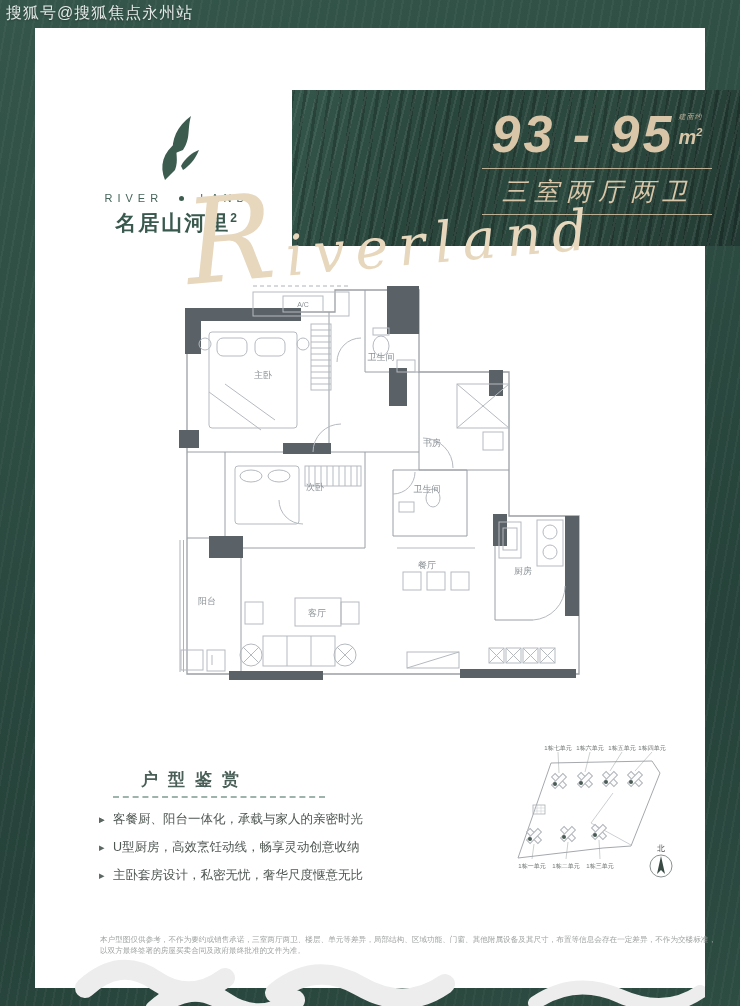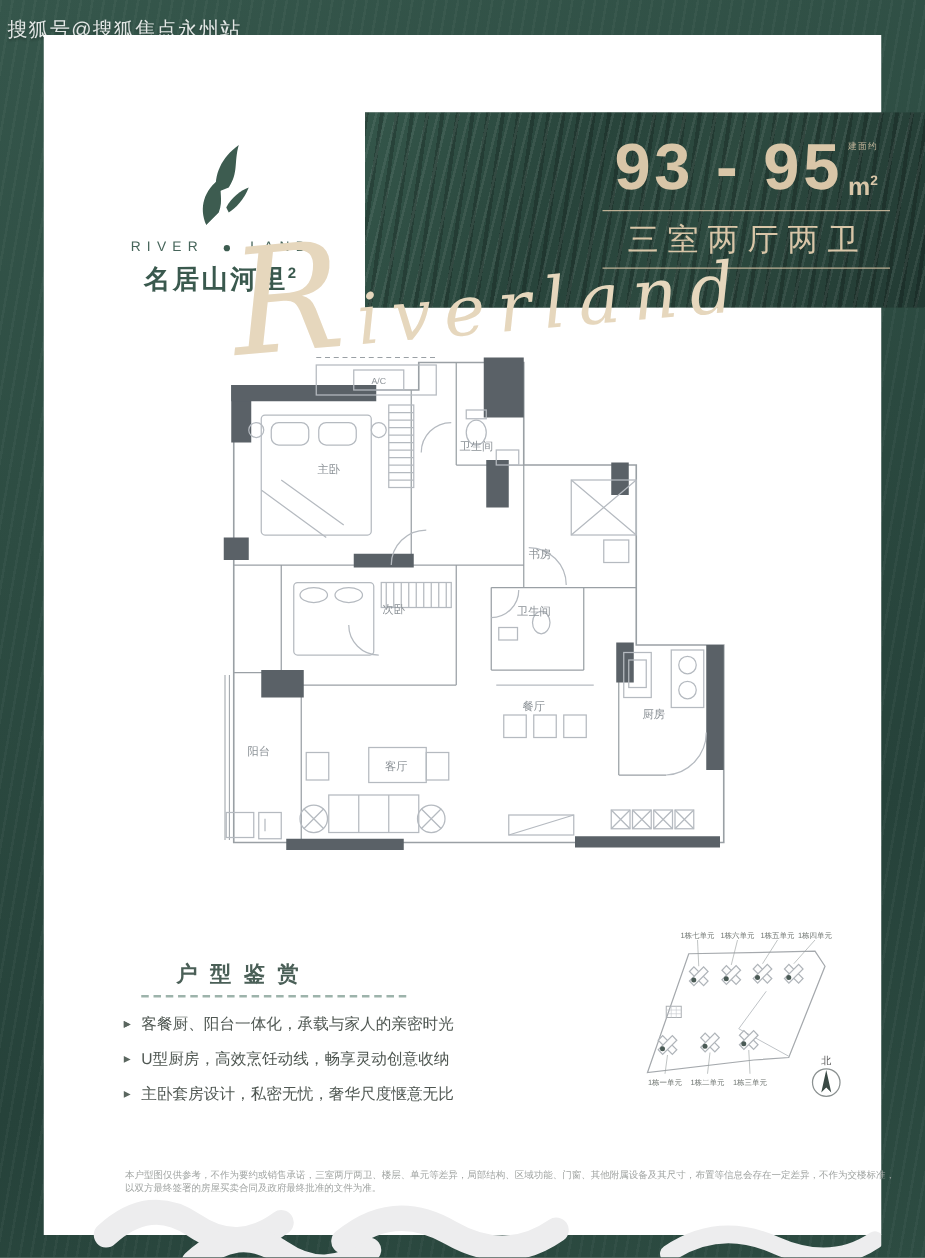--- a/index.html
+++ b/index.html
@@ -11,46 +11,46 @@
       linear-gradient(160deg,#35564b 0%,#2d4c42 35%,#26423a 70%,#2d4c42 100%);
   }
   .canvas{
     position:absolute; left:35px; top:28px; width:670px; height:960px;
     background:#ffffff;
   }
   .abs{position:absolute;}
 
   
   .wm-top{
-    left:6px; top:14px; color:#f2f4f3; font-size:16px; letter-spacing:1px;
+    left:6px; top:3px; color:#f2f4f3; font-size:16px; letter-spacing:1px;
     text-shadow:0 1px 2px rgba(0,0,0,.35); opacity:.92;
   }
 
   
   .logo{ left:62px; top:80px; width:160px; text-align:center; color:#3d5c50;}
   .logo .en{ margin-top:6px; font-size:11px; letter-spacing:5px; color:#46655a;
     display:flex; align-items:center; justify-content:center; gap:16px;}
   .logo .dot{ width:5px; height:5px; border-radius:50%; background:#3d5c50; display:inline-block;}
   .logo .cn{ margin-top:5px; font-size:21px; font-weight:bold; letter-spacing:2px; color:#3a594e;}
   .logo .cn sup{ font-size:12px;}
 
   
   .hero{
     left:257px; top:62px; width:448px; height:156px;
     background:
       repeating-linear-gradient(104deg, rgba(255,255,255,.07) 0 2px, transparent 2px 8px),
       repeating-linear-gradient(98deg, rgba(0,0,0,.20) 0 3px, transparent 3px 12px),
       linear-gradient(115deg,#34564a 0%,#28443b 38%,#31504556 60%,#223a33 100%),
       #2b473d;
   }
-  .hero-inner{ position:absolute; right:28px; top:14px; width:230px; text-align:center; color:#d9c6a8;}
+  .hero-inner{ position:absolute; right:28px; top:14px; width:230px; text-align:center; color:#d9c6a8;font-style:italic;}
   .area-line{ display:flex; justify-content:center; align-items:flex-start; }
   .num{ font-size:52px; line-height:60px; letter-spacing:3px; font-weight:bold;
         font-family:"Liberation Sans",sans-serif;}
-  .unit{ display:flex; flex-direction:column; align-items:flex-start; margin-left:4px; margin-top:8px;gap:13px;}
+  .unit{ display:flex; flex-direction:column; align-items:flex-start; margin-left:4px; margin-top:8px;}
   .unit .note{ font-size:7px; letter-spacing:1px; opacity:.85;}
   .unit .m{ font-size:20px; font-weight:bold; line-height:20px;}
   .unit .m sup{ font-size:11px;}
   .rule{ height:1px; background:#cdbb9e; opacity:.9; margin:4px 0 3px 0;}
   .layout{ font-size:25px; letter-spacing:7px; padding:3px 0 2px 2px; color:#d9c6a8;}
 
   
   .script{
     left:150px; top:128px; width:440px; height:140px;
     font-family:"DejaVu Serif",serif; font-style:italic;

